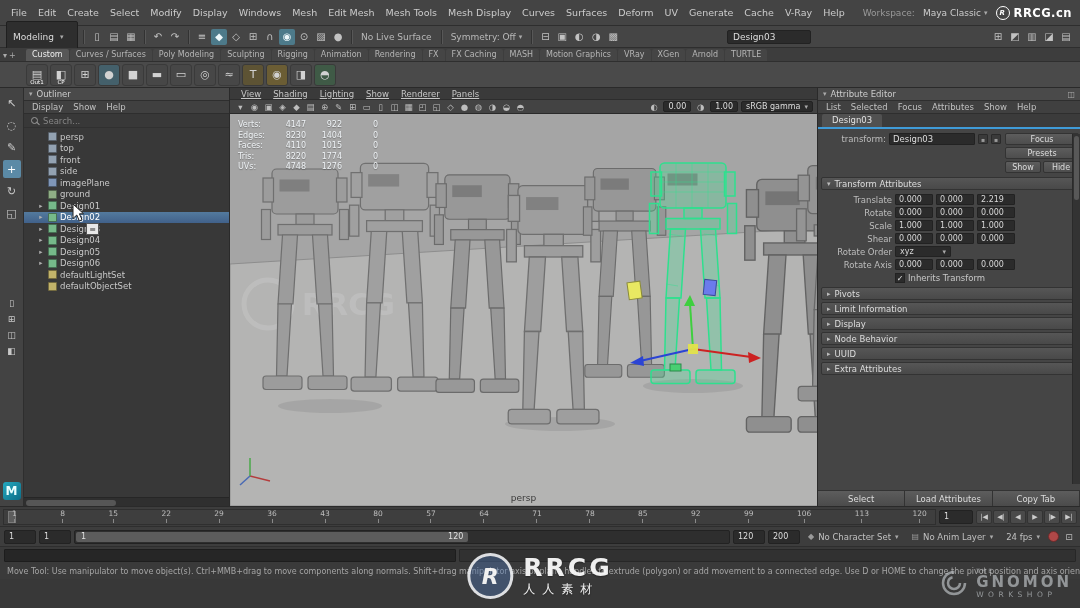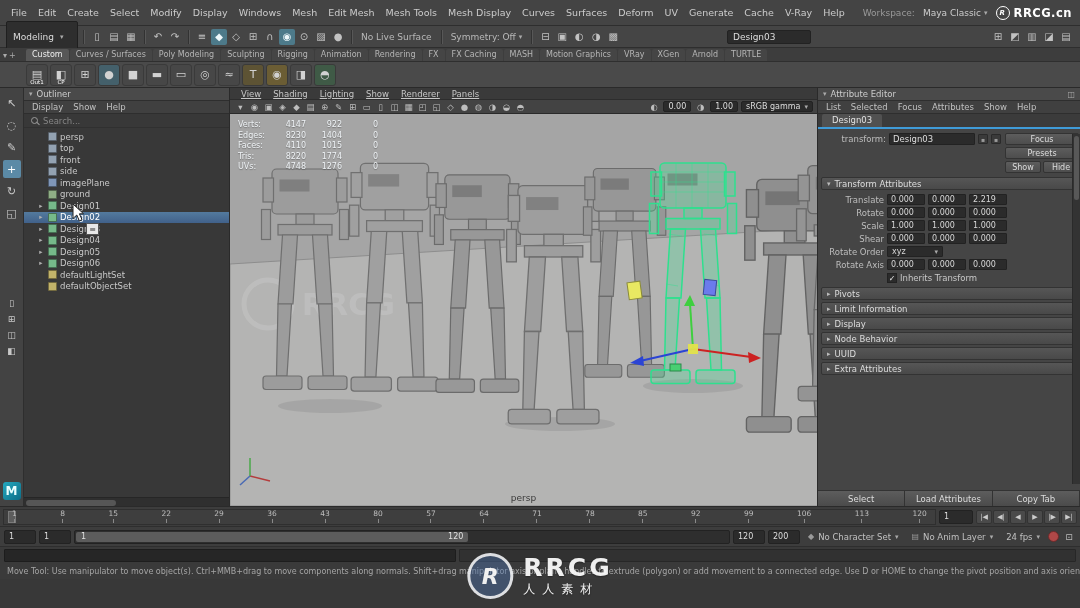--- a/index.html
+++ b/index.html
@@ -103,21 +103,21 @@
   .ae-tr-row{display:flex;align-items:center;gap:3px;}
   .ae-lbl{width:64px;text-align:right;color:#bdbdbd;font-size:8.5px;flex:none;}
   .ae-namefield{width:86px;height:12px;background:#2b2b2b;border:1px solid #222;border-radius:1px;color:#ddd;font-size:8.5px;display:flex;align-items:center;padding:0 3px;}
   .ae-mini{width:10px;height:10px;background:#3a3a3a;border:1px solid #2a2a2a;border-radius:1px;font-size:6px;color:#999;text-align:center;line-height:9px;}
   .ae-head-right{display:flex;flex-direction:column;gap:2px;align-items:stretch;width:74px;flex:none;}
   .ae-btn{background:linear-gradient(#5d5d5d,#4d4d4d);border:1px solid #333;border-radius:2px;color:#ddd;font-size:8px;height:12px;display:flex;align-items:center;justify-content:center;}
   .ae-btn-row{display:flex;gap:2px;}
   .ae-btn.sm{flex:1;}
   .ae-section{height:13px;margin:2px 3px 0;background:linear-gradient(#565656,#494949);border:1px solid #333;border-radius:2px;display:flex;align-items:center;gap:4px;padding:0 5px;font-size:8.5px;color:#ddd;flex:none;}
   .sec-arrow{font-size:7px;color:#bbb;}
-  .ae-form{padding:3px 0 1px;flex:none;}
+  .ae-form{padding:3px 8px 1px;flex:none;}
   .ae-row{display:flex;align-items:center;gap:3px;height:13px;padding-left:2px;}
   .ae-field{width:38px;height:11px;background:#2b2b2b;border:1px solid #222;border-radius:1px;color:#d8d8d8;font-size:8px;display:flex;align-items:center;padding:0 3px;flex:none;}
   .ae-drop{width:56px;height:11px;background:#2b2b2b;border:1px solid #222;border-radius:1px;color:#d8d8d8;font-size:8px;display:flex;align-items:center;justify-content:space-between;padding:0 4px;}
   .ae-check{width:10px;height:10px;background:#2b2b2b;border:1px solid #222;color:#e8e8e8;font-size:8px;line-height:9px;text-align:center;flex:none;}
   .ae-check-lbl{font-size:8.5px;color:#c8c8c8;}
   .ae-bottom{margin-top:auto;flex:none;}
   .ae-notes{font-size:8.5px;color:#c0c0c0;padding:2px 6px 4px;}
   .ae-footer{display:flex;height:16px;border-top:1px solid #333;}
   .ae-fbtn{flex:1;background:linear-gradient(#5d5d5d,#4b4b4b);border-right:1px solid #333;color:#ddd;font-size:8.5px;display:flex;align-items:center;justify-content:center;}
   .ae-vscroll{position:absolute;right:0;top:46px;bottom:22px;width:8px;background:#333;border-left:1px solid #2a2a2a;}
@@ -894,14 +894,25 @@
   </div>
   <div id="footerblank"></div>
 
   <div id="wm-center">
     <div class="wm-badge">R</div>
     <div class="wm-text">
       <span class="wm-title">RRCG</span>
       <span class="wm-sub">人人素材</span>
     </div>
   </div>
+  <div id="wm-gnomon">
+    <svg width="30" height="30" viewBox="0 0 30 30">
+      <circle cx="15" cy="15" r="11" fill="none" stroke="currentColor" stroke-width="2.5" stroke-dasharray="52 17"></circle>
+      <circle cx="15" cy="15" r="6" fill="none" stroke="currentColor" stroke-width="2.5" stroke-dasharray="26 12"></circle>
+    </svg>
+    <div class="gn-text">
+      <span class="gn-the">THE</span>
+      <span class="gn-name">GNOMON</span>
+      <span class="gn-sub">WORKSHOP</span>
+    </div>
+  </div>
 
 </div>
 
 </body></html>

